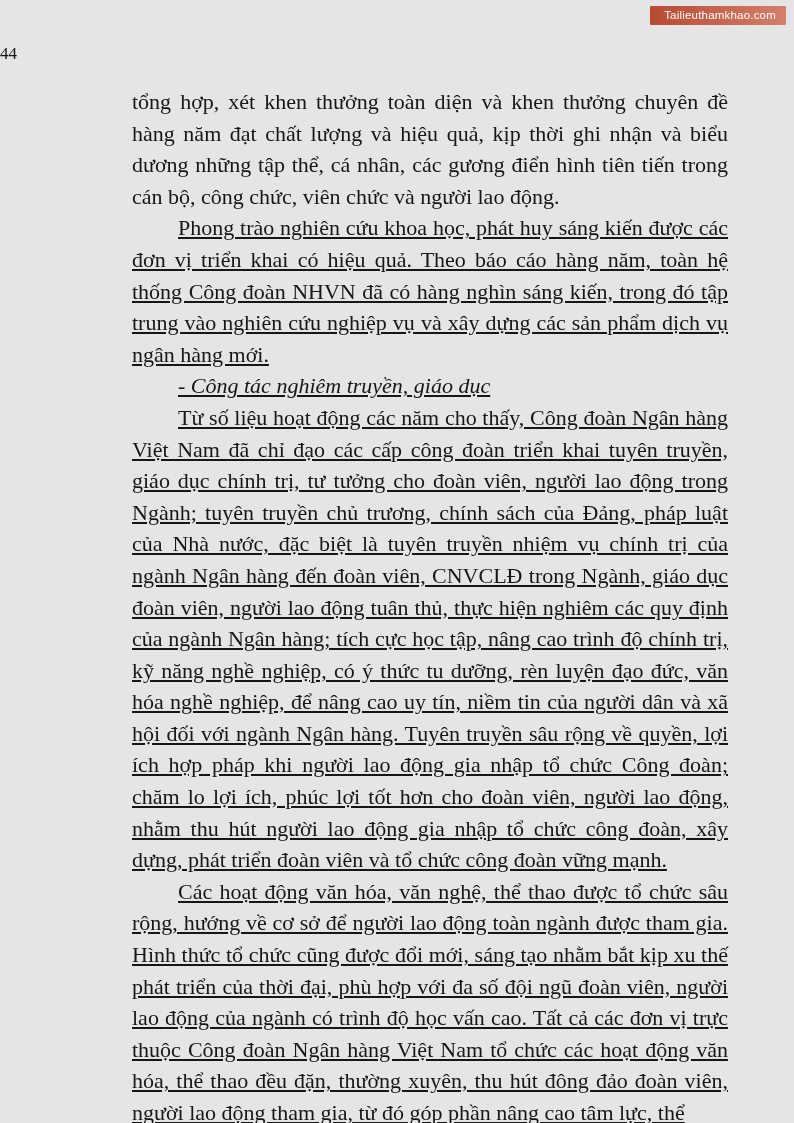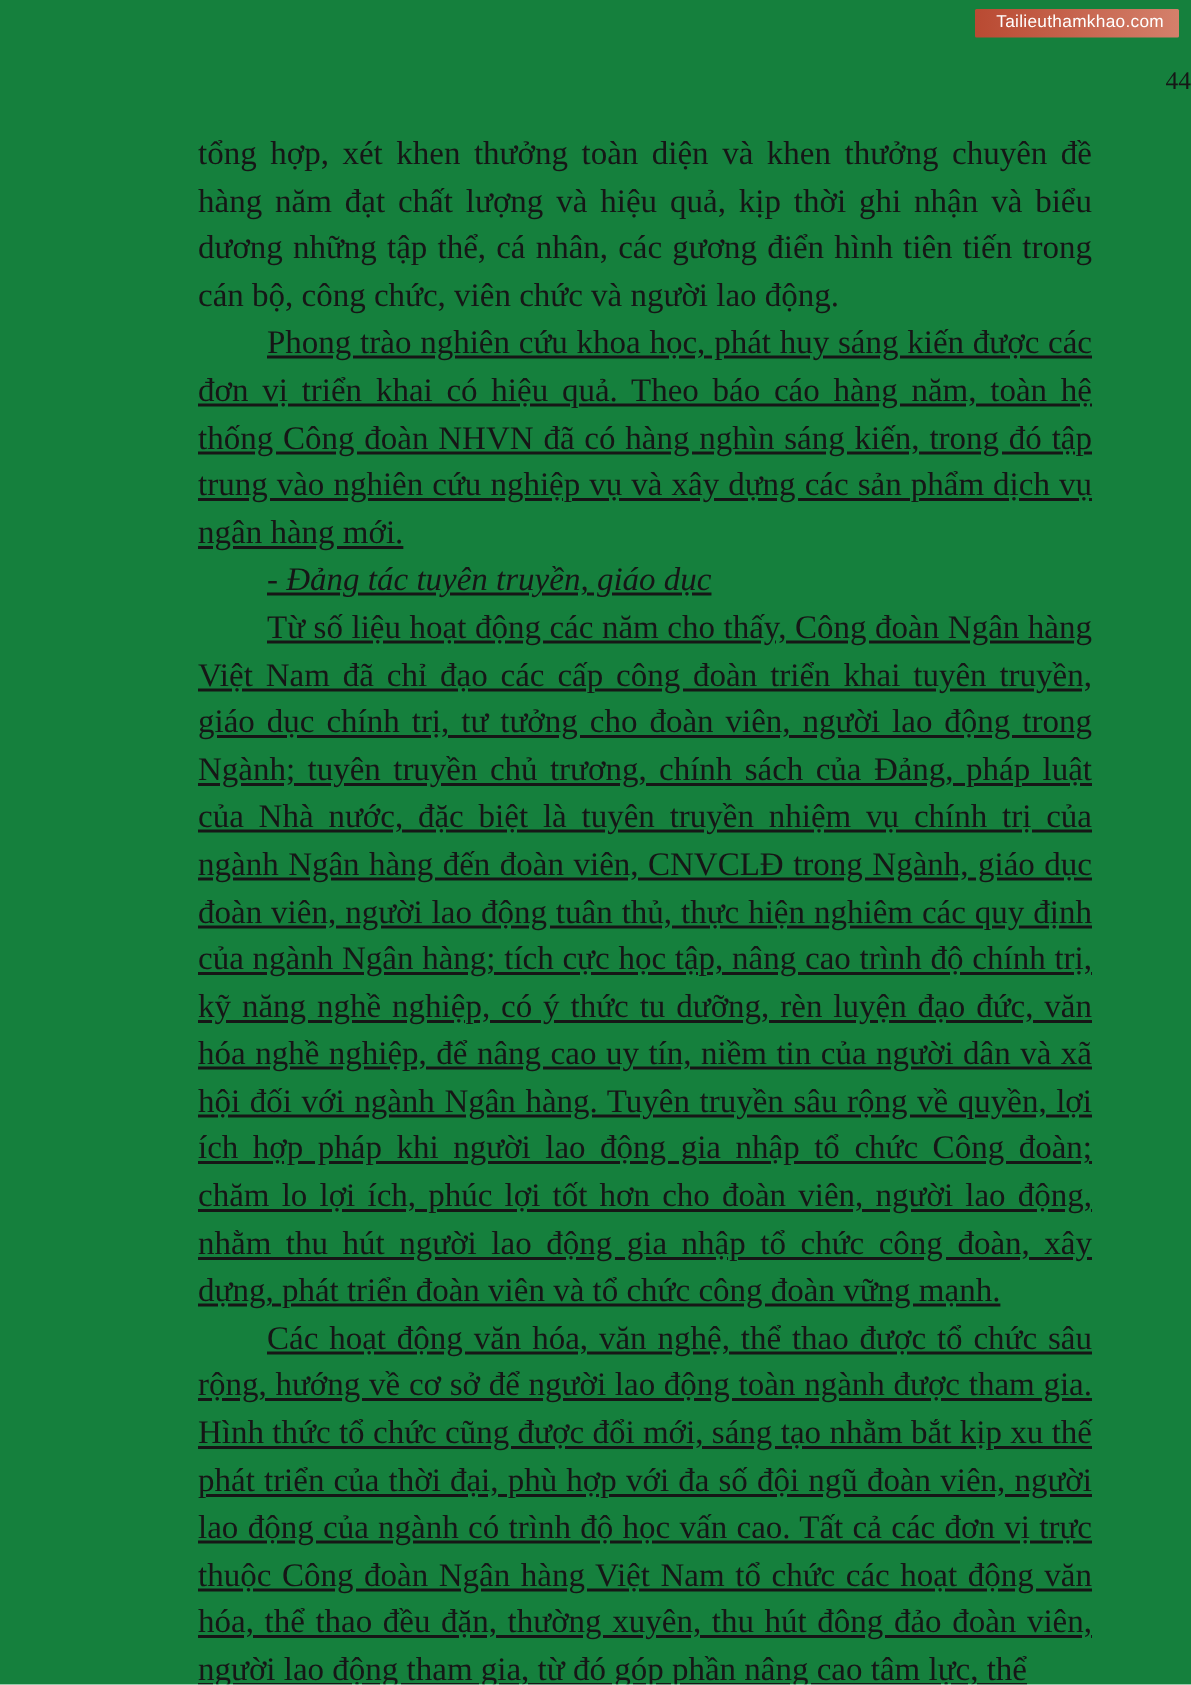--- a/index.html
+++ b/index.html
@@ -6,21 +6,21 @@
 
   html, body {
     background: #ffffff;
   }
 
   .page {
     position: relative;
     width: 794px;
     height: 1123px;
     margin: 0 auto;
-    background: #15803d;
+    background: #e5e5e5;
     font-family: "Liberation Serif", "DejaVu Serif", serif;
     color: #161616;
     overflow: hidden;
   }
 
   .watermark {
     position: absolute;
     top: 6px;
     right: 8px;
     padding: 3px 10px 4px 14px;
@@ -29,21 +29,21 @@
     font-size: 11.5px;
     letter-spacing: 0.2px;
     border-radius: 1px;
   }
 
   .page-number {
     position: absolute;
     top: 44px;
     left: 0;
     right: 0;
-    text-align: right;
+    text-align: left;
     font-size: 17px;
   }
 
   .content {
     position: absolute;
     top: 86px;
     left: 132px;
     width: 596px;
     text-align: justify;
     font-size: 22px;
@@ -68,18 +68,18 @@
 
 <div class="page">
 
   <div class="watermark" style="background: linear-gradient(90deg, rgb(185, 74, 50), rgb(212, 128, 107));">Tailieuthamkhao.com</div>
 
   <div class="page-number">44</div>
 
   <div class="content">
       <p class="para">tổng hợp, xét khen thưởng toàn diện và khen thưởng chuyên đề hàng năm đạt chất lượng và hiệu quả, kịp thời ghi nhận và biểu dương những tập thể, cá nhân, các gương điển hình tiên tiến trong cán bộ, công chức, viên chức và người lao động.</p>
       <p class="para indent">Phong trào nghiên cứu khoa học, phát huy sáng kiến được các đơn vị triển khai có hiệu quả. Theo báo cáo hàng năm, toàn hệ thống Công đoàn NHVN đã có hàng nghìn sáng kiến, trong đó tập trung vào nghiên cứu nghiệp vụ và xây dựng các sản phẩm dịch vụ ngân hàng mới.</p>
-      <p class="para indent italic">- Đảng tác tuyên truyền, giáo dục</p>
+      <p class="para indent italic">- Công tác nghiêm truyền, giáo dục</p>
       <p class="para indent">Từ số liệu hoạt động các năm cho thấy, Công đoàn Ngân hàng Việt Nam đã chỉ đạo các cấp công đoàn triển khai tuyên truyền, giáo dục chính trị, tư tưởng cho đoàn viên, người lao động trong Ngành; tuyên truyền chủ trương, chính sách của Đảng, pháp luật của Nhà nước, đặc biệt là tuyên truyền nhiệm vụ chính trị của ngành Ngân hàng đến đoàn viên, CNVCLĐ trong Ngành, giáo dục đoàn viên, người lao động tuân thủ, thực hiện nghiêm các quy định của ngành Ngân hàng; tích cực học tập, nâng cao trình độ chính trị, kỹ năng nghề nghiệp, có ý thức tu dưỡng, rèn luyện đạo đức, văn hóa nghề nghiệp, để nâng cao uy tín, niềm tin của người dân và xã hội đối với ngành Ngân hàng. Tuyên truyền sâu rộng về quyền, lợi ích hợp pháp khi người lao động gia nhập tổ chức Công đoàn; chăm lo lợi ích, phúc lợi tốt hơn cho đoàn viên, người lao động, nhằm thu hút người lao động gia nhập tổ chức công đoàn, xây dựng, phát triển đoàn viên và tổ chức công đoàn vững mạnh.</p>
       <p class="para indent">Các hoạt động văn hóa, văn nghệ, thể thao được tổ chức sâu rộng, hướng về cơ sở để người lao động toàn ngành được tham gia. Hình thức tổ chức cũng được đổi mới, sáng tạo nhằm bắt kịp xu thế phát triển của thời đại, phù hợp với đa số đội ngũ đoàn viên, người lao động của ngành có trình độ học vấn cao. Tất cả các đơn vị trực thuộc Công đoàn Ngân hàng Việt Nam tổ chức các hoạt động văn hóa, thể thao đều đặn, thường xuyên, thu hút đông đảo đoàn viên, người lao động tham gia, từ đó góp phần nâng cao tâm lực, thể</p>
     </div>
 
 </div>
 
 </body></html>

